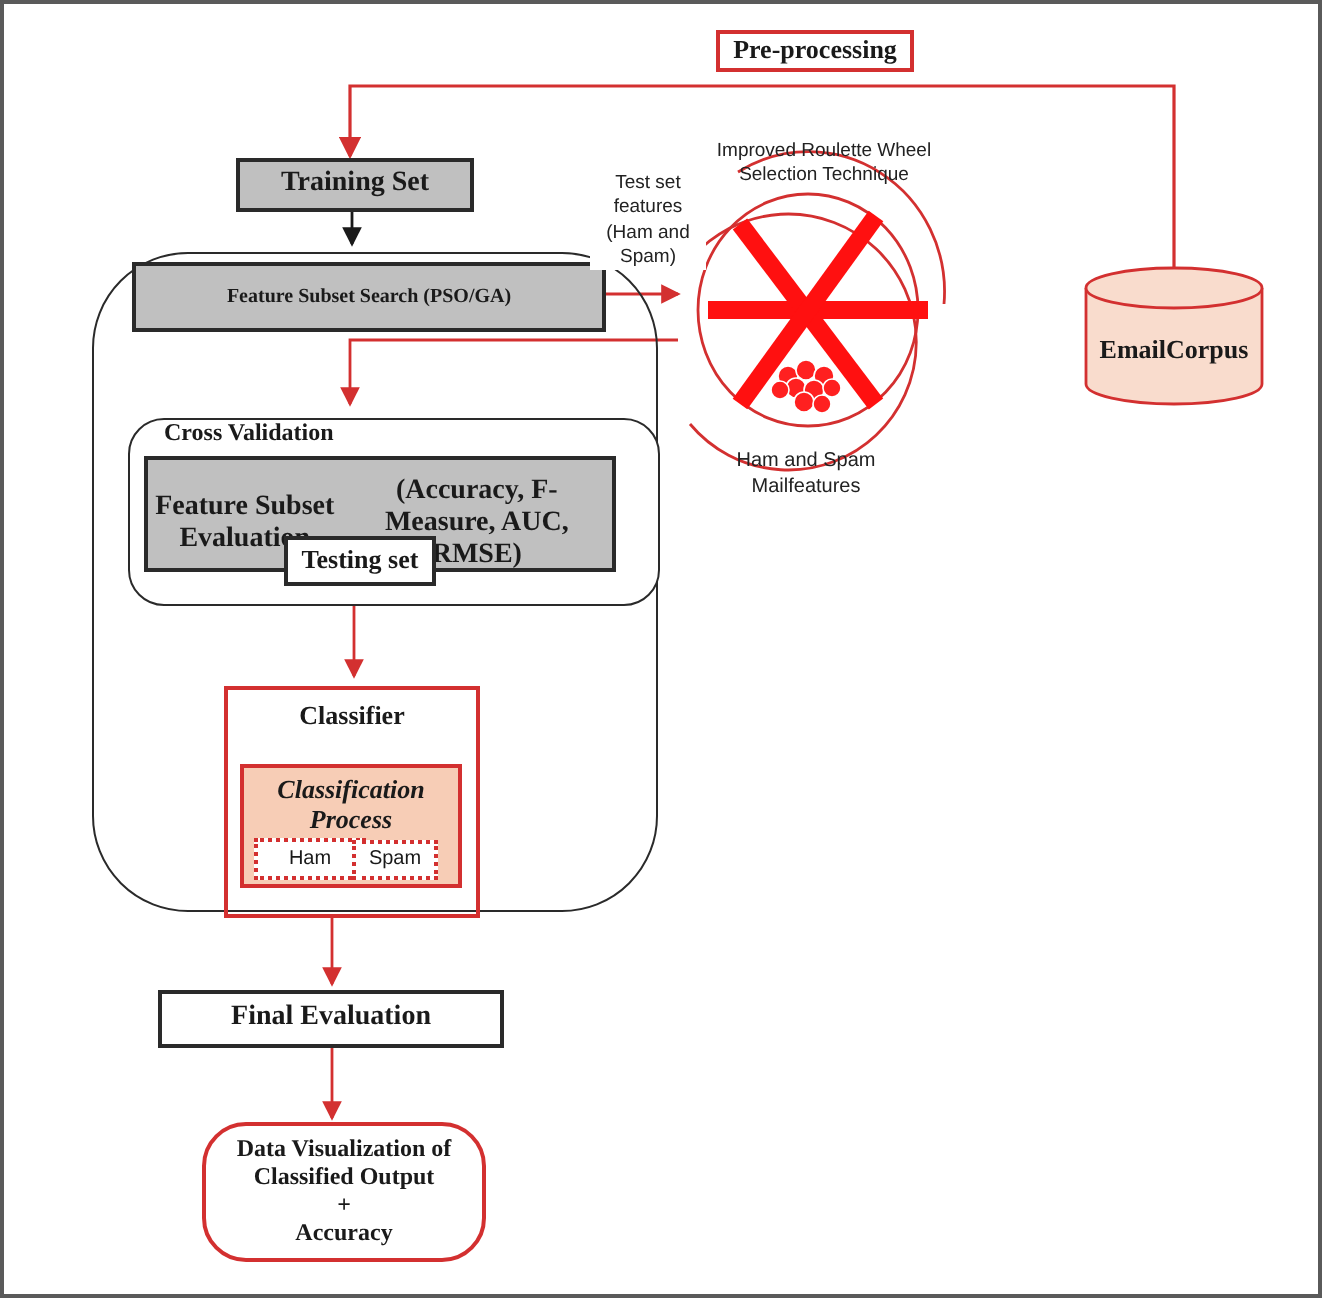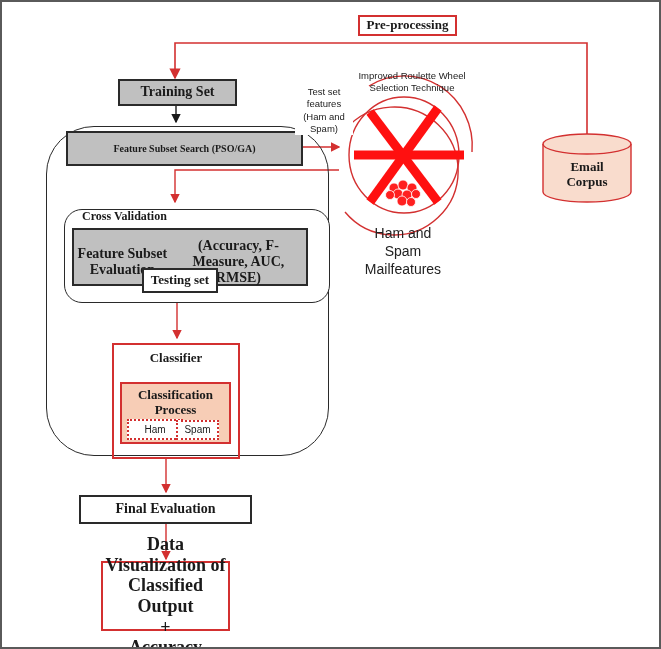--- a/index.html
+++ b/index.html
@@ -103,61 +103,61 @@
     <div>features</div>
     <div>(Ham and</div>
     <div>Spam)</div>
   </div>
 
   <div class="small-sans" style="left:350px; top:68px; width:120px;">
     <div>Improved Roulette Wheel</div>
     <div>Selection Technique</div>
   </div>
 
-  <div class="small-sans" style="left:356px; top:222px; width:90px; font-size:14px;">
+  <div class="small-sans" style="left:356px; top:222px; width:90px; font-size:10px;">
     <div>Ham and Spam</div>
     <div>Mailfeatures</div>
   </div>
 
-  <div class="box" style="left:545px; top:155px; width:80px; height:36px; font-size:13px; flex-direction:column;">
+  <div class="box" style="left:545px; top:155px; width:80px; height:36px; font-size:13px; flex-direction:row;">
     <div>Email</div>
     <div>Corpus</div>
   </div>
 
   <div class="cv-rounded"></div>
   <div class="box" style="left:80px; top:208px; width:100px; height:14px; font-size:12px; justify-content:flex-start;">Cross Validation</div>
 
   <div class="box gray" style="left:70px; top:226px; width:236px; height:58px; font-size:14px; justify-content:flex-start; padding-top:10px;">
     <div>Feature Subset Evaluation</div>
     <div>(Accuracy, F-Measure, AUC, RMSE)</div>
   </div>
 
   <div class="box black-outline" style="left:140px; top:266px; width:76px; height:25px; font-size:13px;">
     <span>Testing set</span>
   </div>
 
   <div class="box red-outline" style="left:110px; top:341px; width:128px; height:116px; font-size:13px; align-items:flex-start; padding-top:6px; background:transparent;">
     <span>Classifier</span>
   </div>
 
-  <div class="box peach" style="left:118px; top:380px; width:111px; height:62px; font-size:13px; flex-direction:column; justify-content:flex-start; padding-top:4px;">
+  <div class="box peach" style="left:118px; top:380px; width:111px; height:62px; font-size:13px; flex-direction:column; justify-content:flex-start; padding-top:4px;font-style:italic;">
     <div>Classification</div>
     <div>Process</div>
   </div>
   <div class="box dotted" style="left:125px; top:417px; width:56px; height:21px;">
     <span>Ham</span>
   </div>
   <div class="box dotted" style="left:174px; top:418px; width:43px; height:20px;">
     <span>Spam</span>
   </div>
 
   <div class="box black-outline" style="left:77px; top:493px; width:173px; height:29px; font-size:14px;">
     <span>Final Evaluation</span>
   </div>
 
-  <div class="box red-outline" style="left:99px; top:559px; width:129px; height:70px; font-size:18px; flex-direction:column;">
+  <div class="box red-outline" style="left:99px; top:559px; width:142px; height:70px; font-size:12px; flex-direction:column;border-radius:22px;">
     <div>Data Visualization of</div>
     <div>Classified Output</div>
     <div>+</div>
     <div>Accuracy</div>
   </div>
 
 </div>
 
 </body></html>

